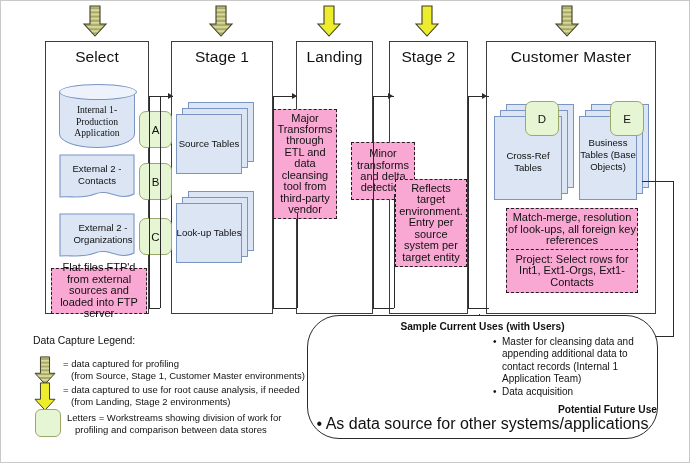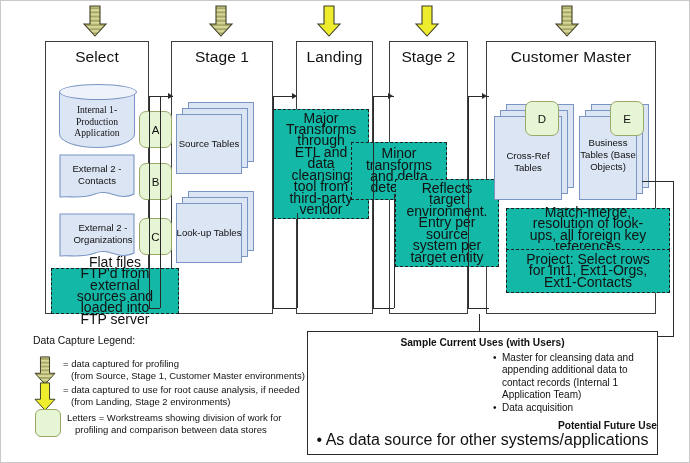--- a/index.html
+++ b/index.html
@@ -83,27 +83,27 @@
     border:1.1px solid #9aa86a;
     border-radius:7px;
     display:flex;align-items:center;justify-content:center;
     font-size:11.5px;color:#111;
   }
 
   
   .note{
     position:absolute;
     border:1.3px dashed #1f1f1f;
-    background:#14b8a6;
+    background:#f9a8d4;
     text-align:center;
-    font-size:14px;
+    font-size:11px;
     line-height:11.4px;
     color:#111;
     display:flex;align-items:center;justify-content:center;
-    padding:2px 17px;
+    padding:2px 1px;
   }
 
   
   .ln{position:absolute;background:#2b2b2b;}
   .lnh{height:1.2px;}
   .lnv{width:1.2px;}
   .arrowhead{
     position:absolute;
     width:0;height:0;
     border-top:3.6px solid transparent;
@@ -335,21 +335,21 @@
     <span>= data captured to use for root cause analysis, if needed</span><br>
     <span style="display:inline-block;padding-left:8px;">(from Landing, Stage 2 environments)</span>
   </div>
 
   <div class="legend-swatch" style="left:34px;top:408px;width:24px;height:26px;"></div>
   <div class="legend-line" style="left:66px;top:411px;width:290px;">
     <span>Letters = Workstreams showing division of work for</span><br>
     <span style="display:inline-block;padding-left:8px;">profiling and comparison between data stores</span>
   </div>
 
-  <div class="usesbox" style="left:306px;top:330px;width:349px;height:122px;">
+  <div class="usesbox" style="left:306px;top:314px;width:349px;height:122px;border-radius:32px;">
     <div class="uses-head" style="top:5px;">Sample Current Uses (with Users)</div>
     <ul class="ul" style="left:185px;top:20px;width:158px;">
       <li>Master for cleansing data and appending additional data to contact records (Internal 1 Application Team)</li>
       <li>Data acquisition</li>
     </ul>
     <div class="uses-head" style="top:88px;text-align:right;">Potential Future Use</div>
     <div class="center-li" style="left:0;right:0;top:102px;">•  As data source for other systems/applications</div>
   </div>
 
 </div>

